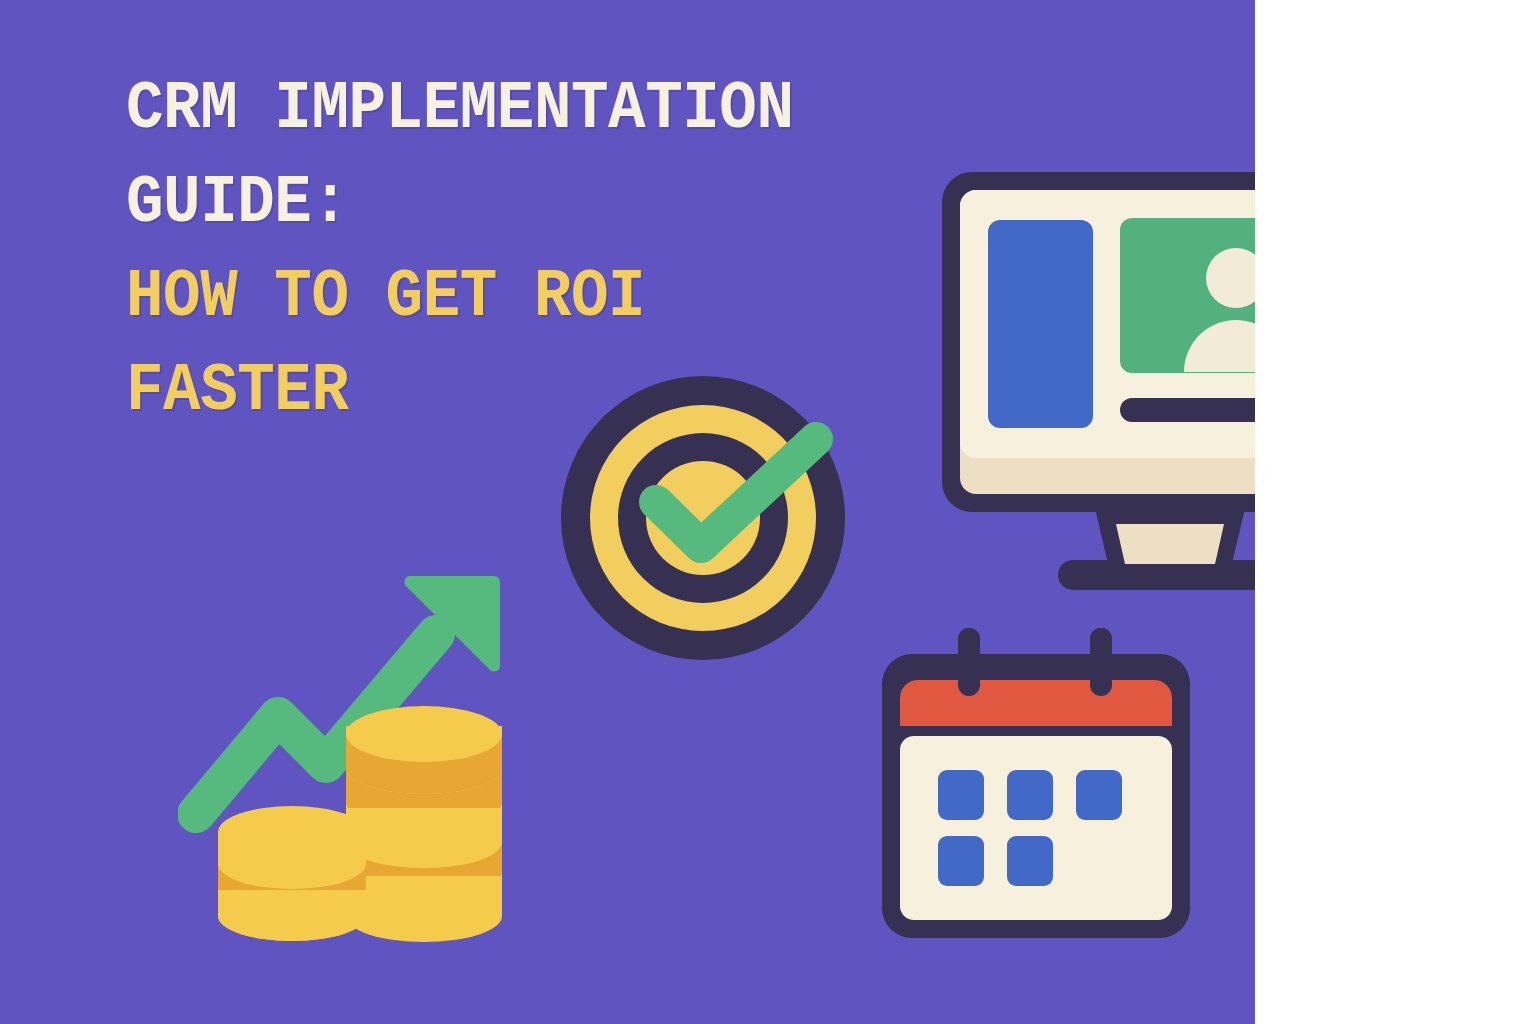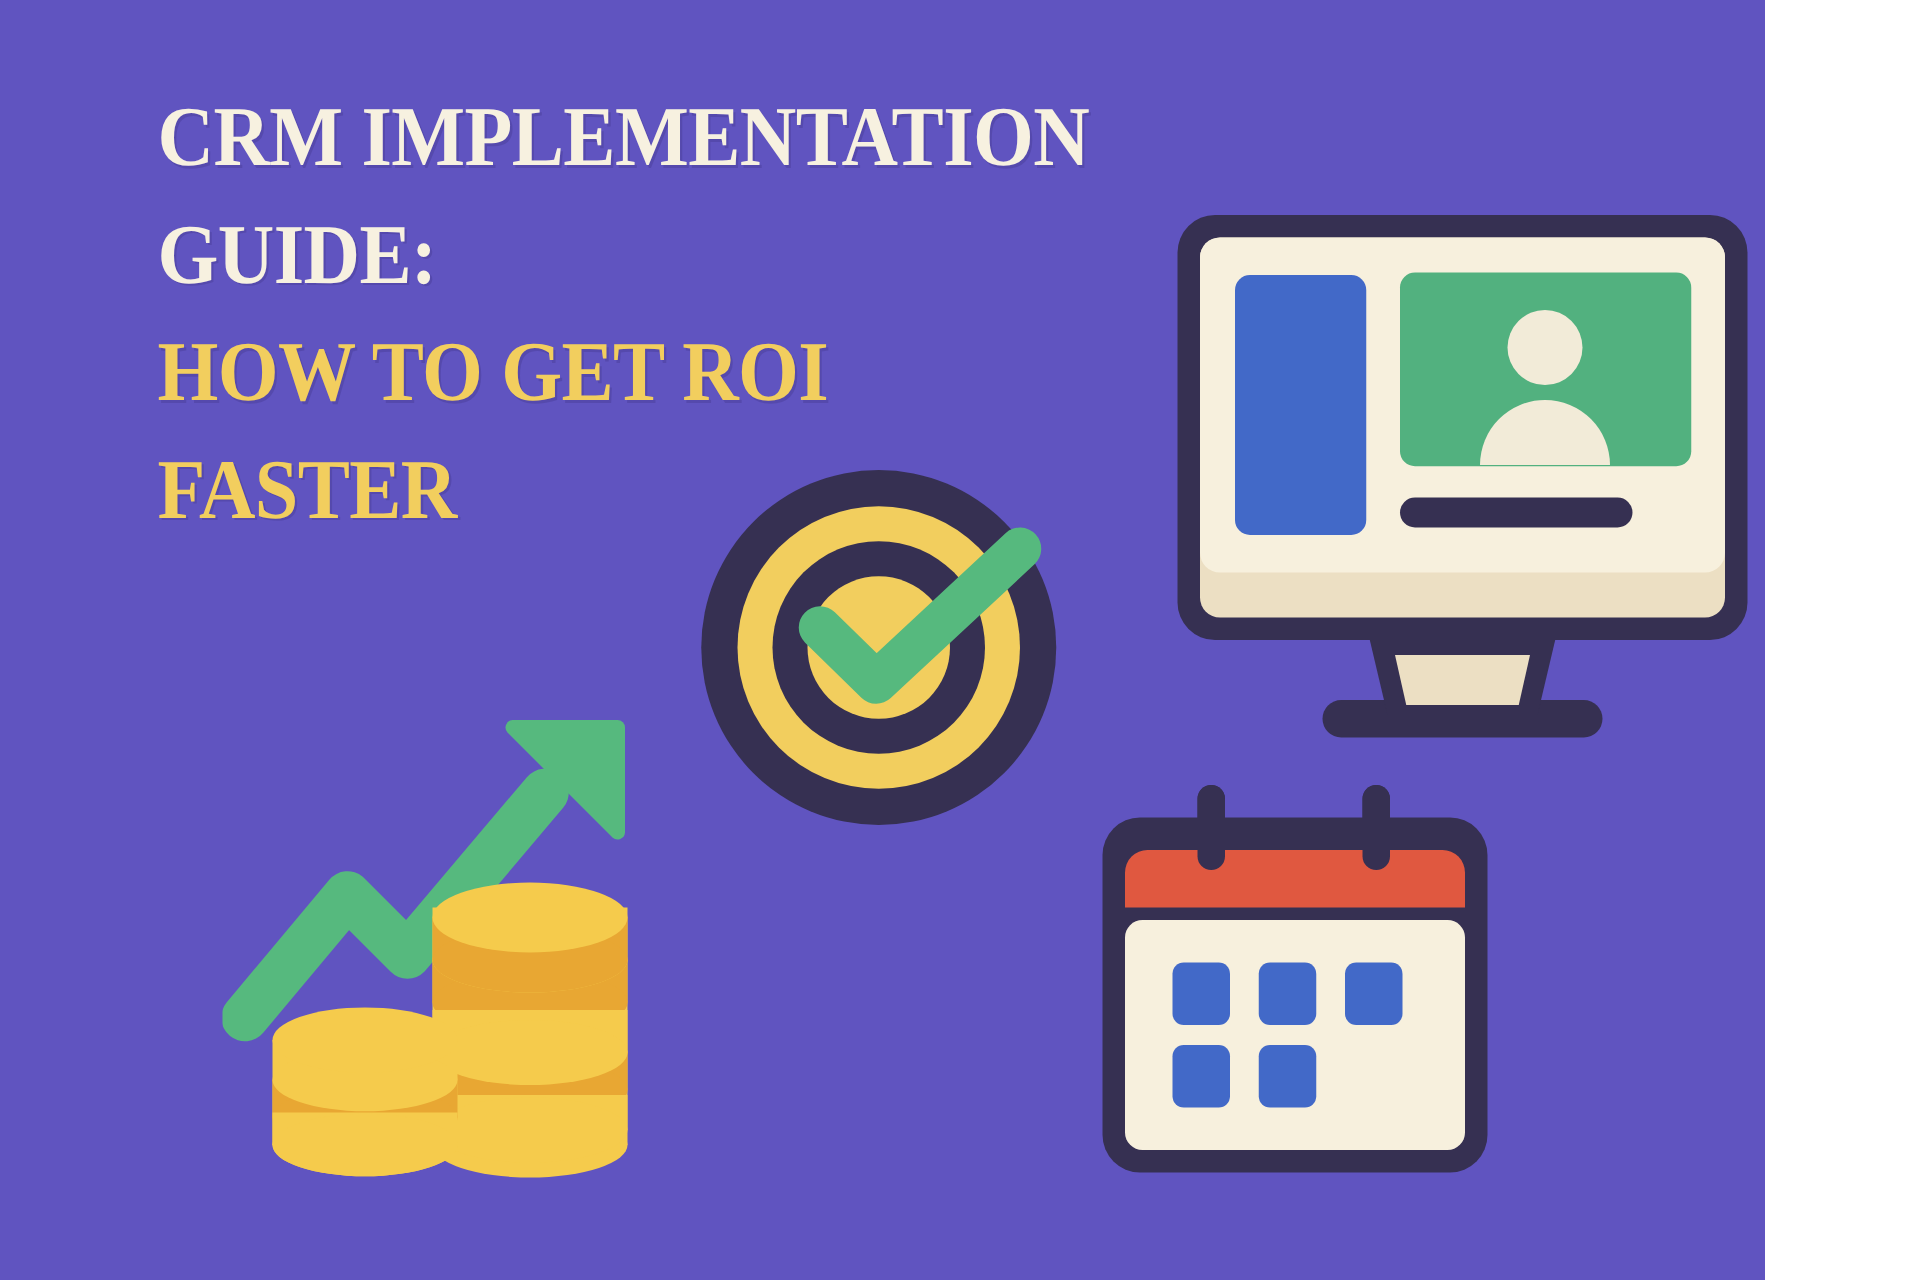--- a/index.html
+++ b/index.html
@@ -2,25 +2,25 @@
 <html><head>
 <meta charset="utf-8">
 <style>
   html, body {
     margin: 0;
     padding: 0;
     background: #ffffff;
   }
   #canvas {
     position: relative;
-    width: 1412px;
+    width: 1255px;
     height: 1024px;
     overflow: hidden;
     background: #6054c0;
-    font-family: Liberation Serif, serif;
+    font-family: Liberation Mono, monospace;
   }
 
   
   #title-block {
     position: absolute;
     left: 126px;
     top: 62px;
     width: 920px;
   }
   .title-line {

